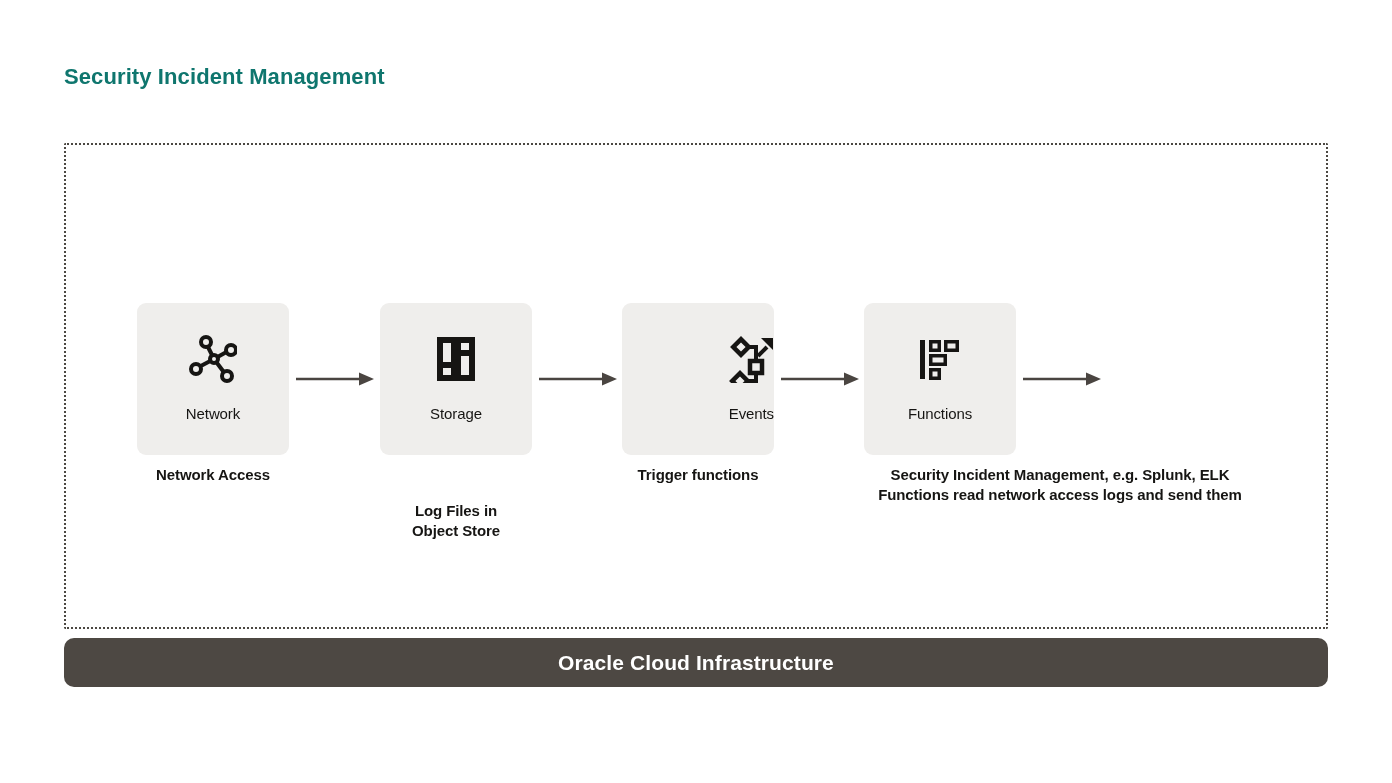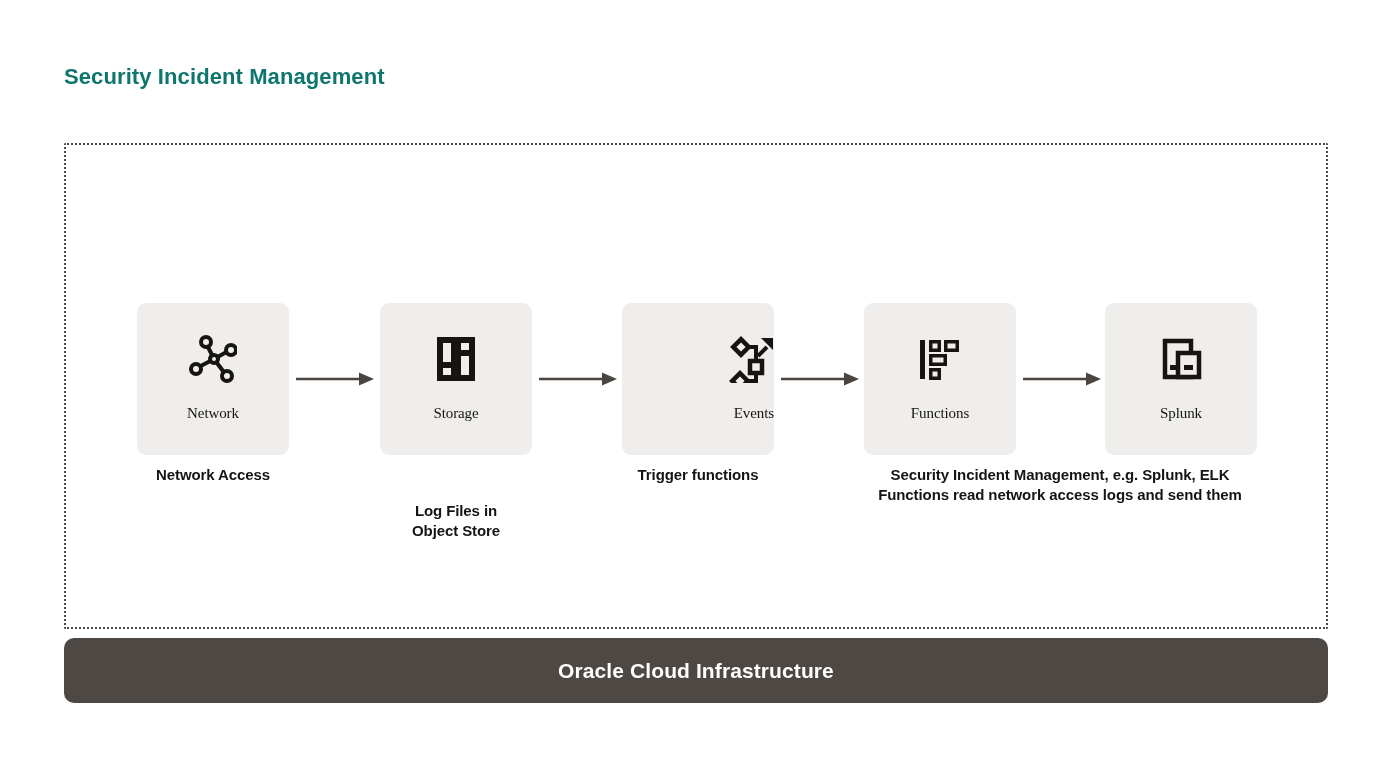--- a/index.html
+++ b/index.html
@@ -28,21 +28,20 @@
   }
   .node-box {
     position: absolute;
     top: 158px;
     width: 152px; height: 152px;
     background: #efeeec;
     border-radius: 9px;
     display: flex;
     flex-direction: column;
     align-items: center;
-    font-family: Liberation Serif, serif;
   }
   .node-box .icon-wrap { margin-top: 31px; height: 50px; display: flex; align-items: center; justify-content: center; }
   .node-label {
     margin-top: 21px;
     font-size: 15px;
     font-weight: 400;
     letter-spacing: -0.1px;
     color: #161513;
   }
   .pos-1 { left: 71px; }
@@ -69,21 +68,21 @@
     color: #161513;
     letter-spacing: -0.1px;
   }
   .cap-1 { left: 27px;  width: 240px; }
   .cap-2 { left: 270px; width: 240px; margin-top: 36px; }
   .cap-3 { left: 512px; width: 240px; }
   .cap-4 { left: 794px; width: 400px; }
   .oci-banner {
     position: absolute;
     left: 64px; top: 638px;
-    width: 1264px; height: 65px;
+    width: 1264px; height: 49px;
     background: #4d4843;
     border-radius: 10px;
     display: flex;
     align-items: center;
     justify-content: center;
   }
   .oci-banner .banner-label {
     color: #ffffff;
     font-size: 21px;
     font-weight: 700;
@@ -161,31 +160,20 @@
         <rect x="31.5" y="8.5" width="8" height="5" fill="#efeeec"></rect>
         <rect x="13" y="19" width="18" height="12" fill="#161513"></rect>
         <rect x="16.5" y="22.5" width="11" height="5" fill="#efeeec"></rect>
         <rect x="13" y="33" width="12" height="12" fill="#161513"></rect>
         <rect x="16.5" y="36.5" width="5" height="5" fill="#efeeec"></rect>
       </svg>
     </div>
     <div class="node-label">Functions</div>
   </div>
 
-  <div class="node-box pos-5">
-    <div class="icon-wrap">
-      <svg width="48" height="48" viewBox="0 0 48 48">
-        <rect x="8" y="6" width="26" height="36" fill="none" stroke="#161513" stroke-width="4.5"></rect>
-        <rect x="13" y="30" width="9" height="5" fill="#161513"></rect>
-        <rect x="21" y="18" width="21" height="24" fill="#efeeec" stroke="#161513" stroke-width="4.5"></rect>
-        <rect x="27" y="30" width="9" height="5" fill="#161513"></rect>
-      </svg>
-    </div>
-    <div class="node-label">Splunk</div>
-  </div>
 
   <div class="flow-arrow arr-1">
     <svg width="80" height="16" viewBox="0 0 80 16">
       <line x1="1" y1="8" x2="64" y2="8" stroke="#4a4541" stroke-width="2.5"></line>
       <polygon points="64,1.5 64,14.5 79,8" fill="#4a4541"></polygon>
     </svg>
   </div>
   <div class="flow-arrow arr-2">
     <svg width="80" height="16" viewBox="0 0 80 16">
       <line x1="1" y1="8" x2="64" y2="8" stroke="#4a4541" stroke-width="2.5"></line>

